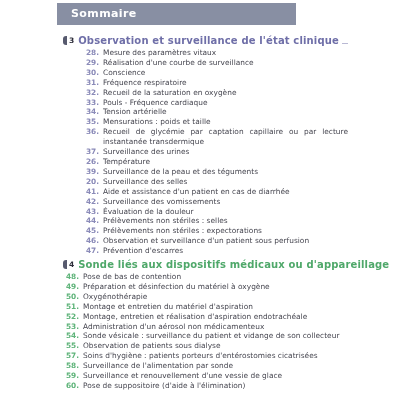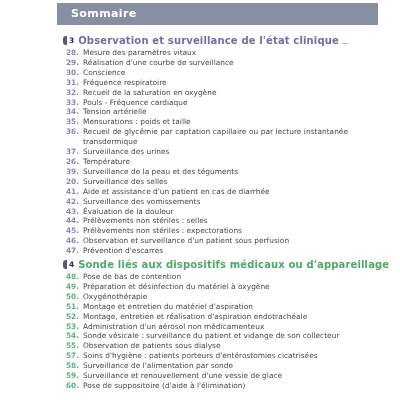--- a/index.html
+++ b/index.html
@@ -20,21 +20,21 @@
     width: 400px;
     height: 400px;
     background: #ffffff;
   }
 
   
   .header-bar {
     position: absolute;
     left: 57px;
     top: 3px;
-    width: 321px;
+    width: 239px;
     height: 22px;
     background: #888fa3;
   }
   .header-title {
     position: absolute;
     left: 14px;
     top: 4px;
     font-size: 11px;
     font-weight: bold;
     letter-spacing: 0.4px;
@@ -125,21 +125,21 @@
   }
   .entry-text {
     flex: 1 1 auto;
     color: #45454f;
     letter-spacing: 0.02px;
   }
   .entry-text.justified {
     text-align: justify;
     text-align-last: left;
   }
-  .list-3 .entry-num { color: #8a8ab8; }
+  .list-3 .entry-num { color: #8a8ab8; margin-left: 20px; }
   .list-4 .entry-num { color: #5fb47a; }
 </style>
 </head>
 <body>
 
 <div class="page">
 
   <div class="header-bar">
     <div class="header-title">Sommaire</div>
   </div>

